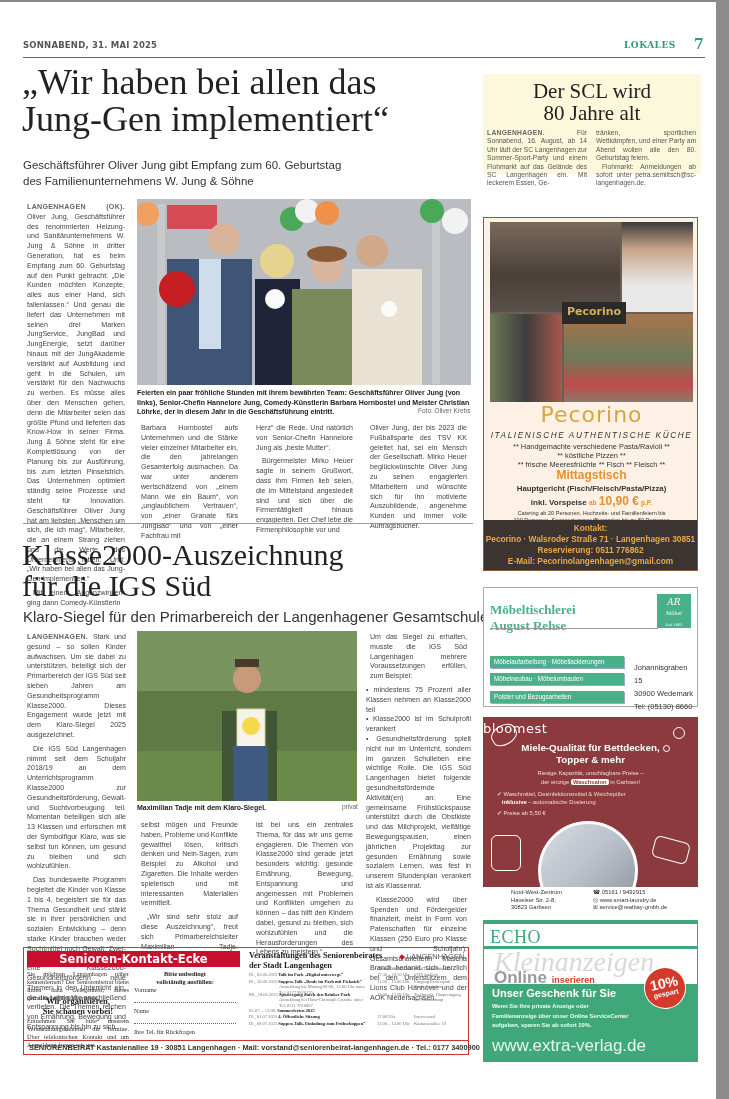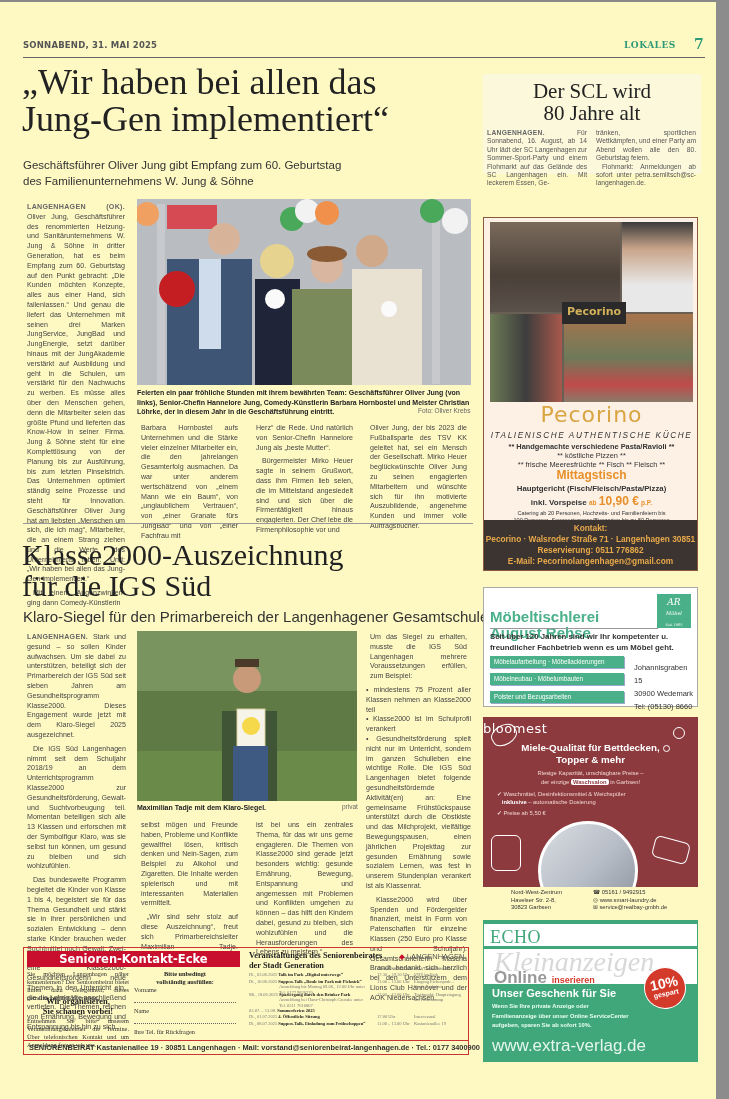--- a/index.html
+++ b/index.html
@@ -1,18 +1,18 @@
 <!DOCTYPE html>
 <html><head>
 <meta charset="utf-8">
 <style>
 *{box-sizing:border-box;margin:0;padding:0}
 html,body{width:729px;height:1099px;background:#7a7a7a;overflow:hidden}
 body{font-family:"DejaVu Sans",sans-serif;color:#333}
-.page{position:absolute;left:0;top:0;width:716px;height:1099px;background:#fef9c3;border-top:2px solid #888}
+.page{position:absolute;left:0;top:0;width:716px;height:1099px;background:#ffffff;border-top:2px solid #888}
 .sidebar-gray{position:absolute;left:716px;top:0;width:13px;height:1099px;background:#8c8c8c}
 .hdr-date{position:absolute;left:23px;top:38px;font-size:8.5px;font-weight:bold;color:#555;letter-spacing:.2px}
 .hdr-section{position:absolute;left:624px;top:38px;font-family:"DejaVu Serif",serif;font-size:9px;font-weight:bold;color:#2f9a78;letter-spacing:.5px}
 .hdr-page{position:absolute;left:694px;top:34px;font-family:"DejaVu Serif",serif;font-size:14px;font-weight:bold;color:#2f9a78}
 .hdr-rule{position:absolute;left:23px;top:55px;width:682px;height:1px;background:#666}
 .h1{position:absolute;font-family:"Liberation Serif",serif;color:#222;font-weight:normal;line-height:1.02}
 .sub{position:absolute;font-family:"Liberation Sans",sans-serif;font-size:11.5px;color:#333;line-height:1.35}
 .col{position:absolute;font-family:"Liberation Sans",sans-serif;font-size:7.1px;line-height:9.8px;color:#444;text-align:justify;hyphens:auto}
 .col p{margin:4px}
 .col p+p{text-indent:6px}
@@ -28,21 +28,21 @@
 
 .pec{position:absolute;left:483px;top:215px;width:215px;height:354px;border:1px solid #8b5a3c;background:#fdf1e6}
 .pec-photos{position:absolute;left:6px;top:4px;width:203px;height:180px;background:#6a5f55}
 .pec-ph{position:absolute}
 .pec-logo-box{position:absolute;left:72px;top:80px;width:64px;height:22px;background:#2a2a2a;color:#d4b25a;font-size:11px;text-align:center;line-height:20px;font-weight:bold}
 .pec-logo{position:absolute;left:0;width:215px;top:184px;text-align:center;font-size:22px;color:#d9a441;font-family:"DejaVu Sans",sans-serif;letter-spacing:1px}
 .pec-line{position:absolute;left:0;width:215px;text-align:center;font-family:"Liberation Sans",sans-serif;color:#333}
 .pec-contact{position:absolute;left:0;bottom:0;width:213px;height:50px;background:#3b3431;text-align:center;font-family:"Liberation Sans",sans-serif;font-weight:bold;font-size:8.3px;line-height:11px;color:#e8a94a;padding-top:3px}
 
 .moeb{position:absolute;left:483px;top:585px;width:215px;height:120px;border:1px solid #aaa;background:#fff}
-.moeb-title{position:absolute;left:6px;top:21px;font-family:Liberation Sans, sans-serif;font-weight:bold;font-size:15px;line-height:16px;color:#4ab08a}
+.moeb-title{position:absolute;left:6px;top:14px;font-family:Liberation Serif, serif;font-weight:bold;font-size:13px;line-height:16px;color:#4ab08a}
 .moeb-logo{position:absolute;right:6px;top:6px;width:34px;height:34px;background:#4ab08a;color:#fff;text-align:center;font-family:"DejaVu Serif",serif;font-size:9px;font-style:italic;line-height:10px;padding-top:3px}
 .moeb-logo small{display:block;font-size:3.5px;font-style:normal;margin-top:2px}
 .moeb-rule{position:absolute;left:6px;top:40px;width:168px;height:1px;background:#999}
 .moeb-tag{position:absolute;left:6px;top:44px;font-family:"Liberation Sans",sans-serif;font-weight:bold;font-size:7.8px;line-height:10.5px;color:#333}
 .moeb-pill{position:absolute;left:6px;width:134px;height:12px;background:#4ab08a;color:#fff;font-family:"Liberation Sans",sans-serif;font-size:6.3px;line-height:12px;padding-left:4px;box-shadow:1px 1px 0 #9ac}
 .moeb-addr{position:absolute;left:150px;top:73px;font-family:"Liberation Sans",sans-serif;font-size:7.5px;line-height:13px;color:#333}
 
 .bloom{position:absolute;left:483px;top:715px;width:215px;height:170px;background:#8c3a3e;overflow:hidden}
 .bloom-logo{position:absolute;left:0;width:215px;top:4px;text-align:left;color:#fff;font-family:"DejaVu Sans",sans-serif;font-size:13px;letter-spacing:.5px}
 .bloom-h{position:absolute;left:0;width:215px;top:25px;text-align:center;color:#fff;font-family:"Liberation Sans",sans-serif;font-weight:bold;font-size:9.8px;line-height:12px}
@@ -160,21 +160,21 @@
   <div class="pec">
     <div class="pec-photos">
       <div class="pec-ph" style="left:0;top:0;width:130px;height:90px;background:linear-gradient(180deg,#7a6a5c,#4a4038 60%,#5a514a);"></div>
       <div class="pec-ph" style="left:132px;top:0;width:71px;height:90px;background:linear-gradient(180deg,#3a3a3a 0%,#c9a58a 30%,#e8e8e8 70%);"></div>
       <div class="pec-ph" style="left:0;top:92px;width:72px;height:88px;background:linear-gradient(90deg,#6d7a55,#3d3d3d 50%,#a8584c);"></div>
       <div class="pec-ph" style="left:74px;top:92px;width:129px;height:88px;background:linear-gradient(180deg,#a8744c,#6e7a5a 50%,#c04a4a 80%,#8a7a6a);"></div>
       <div class="pec-logo-box">Pecorino</div>
     </div>
     <div class="pec-logo">Pecorino</div>
     <div class="pec-line" style="top:213px;font-size:8.2px;font-style:italic;letter-spacing:1.6px;">ITALIENISCHE AUTHENTISCHE KÜCHE</div>
-    <div class="pec-line" style="top:224px;font-size:7.4px;font-weight:bold;">** Handgemachte verschiedene Pasta/Ravioli **</div>
+    <div class="pec-line" style="top:224px;font-size:7.4px;">** Handgemachte verschiedene Pasta/Ravioli **</div>
     <div class="pec-line" style="top:233px;font-size:7.4px;">** köstliche Pizzen **</div>
     <div class="pec-line" style="top:242px;font-size:7.4px;">** frische Meeresfrüchte ** Fisch ** Fleisch **</div>
     <div class="pec-line" style="top:250px;font-size:12px;font-weight:bold;color:#e8902a;">Mittagstisch</div>
     <div class="pec-line" style="top:266px;font-size:7.8px;font-weight:bold;">Hauptgericht (Fisch/Fleisch/Pasta/Pizza)</div>
     <div class="pec-line" style="top:276px;font-size:8px;font-weight:bold;">
       <span>inkl. Vorspeise</span>
       <span style="color:#e8902a;font-size:6.5px">ab</span>
       <span style="color:#e8902a;font-size:12px">10,90 €</span>
       <span style="color:#e8902a;font-size:6.5px">p.P.</span>
     </div>
@@ -236,24 +236,20 @@
     <div class="moeb-title">
       <div>Möbeltischlerei</div>
       <div>August Rehse</div>
     </div>
     <div class="moeb-logo">
       <span>AR</span><br>
       <span style="font-size:5px">Möbel</span>
       <small>Seit 1865</small>
     </div>
     <div class="moeb-rule"></div>
-    <div class="moeb-tag">
-      <div>Seit über 120 Jahren sind wir Ihr kompetenter u.</div>
-      <div>freundlicher Fachbetrieb wenn es um Möbel geht.</div>
-    </div>
     <div class="moeb-pill" style="top:68px;">Möbelaufarbeitung · Möbellackierungen</div>
     <div class="moeb-pill" style="top:85px;">Möbelneubau · Möbelumbauten</div>
     <div class="moeb-pill" style="top:103px;">Polster und Bezugsarbeiten</div>
     <div class="moeb-addr">
       <div>Johannisgraben 15</div>
       <div>30900 Wedemark</div>
       <div>Tel: (05130) 8660</div>
     </div>
   </div>
 
@@ -331,21 +327,21 @@
     </div>
     <div class="sen-field" style="top:38px">Vorname</div>
     <div class="sen-dots" style="top:54px"></div>
     <div class="sen-field" style="top:59px">Name</div>
     <div class="sen-dots" style="top:75px"></div>
     <div class="sen-field" style="top:80px">Ihre Tel. für Rückfragen</div>
     <div class="sen-dots" style="top:92px"></div>
 
     <div class="ev-title">
       <div>Veranstaltungen des Seniorenbeirates</div>
-      <div>der Stadt Generation</div>
+      <div>der Stadt Langenhagen</div>
     </div>
     <div class="lh-logo"><span style="color:#c8102e">◆ </span><span>LANGENHAGEN</span></div>
     <div class="lh-sub">SENIORENBEIRAT DER STADT LANGENHAGEN</div>
 
     <div id="events-list">
         <div class="ev-row" style="top: 24px;"><span>Di., 03.06.2025  </span><b>Talk im Park „Digital unterwegs“</b></div>
         <div class="ev-time" style="top: 24px;">17.30 – 19.30 Uhr</div>
         <div class="ev-place" style="top: 24px;">VHS im Park</div>
         <div class="ev-row" style="top: 31px;"><span>Di., 10.06.2025  </span><b>Suppen-Talk „Boule im Park mit Picknick“</b><div style="padding-left: 30px; white-space: normal; width: 120px;">Anmeldung bis Montag 09.06., 12.00 Uhr unter Tel. 0177 9826270</div></div>
         <div class="ev-time" style="top: 31px;">11.00 – 13.00 Uhr</div>

